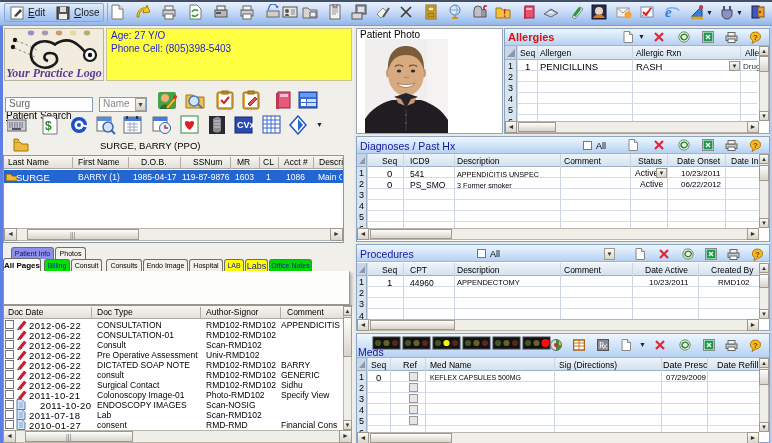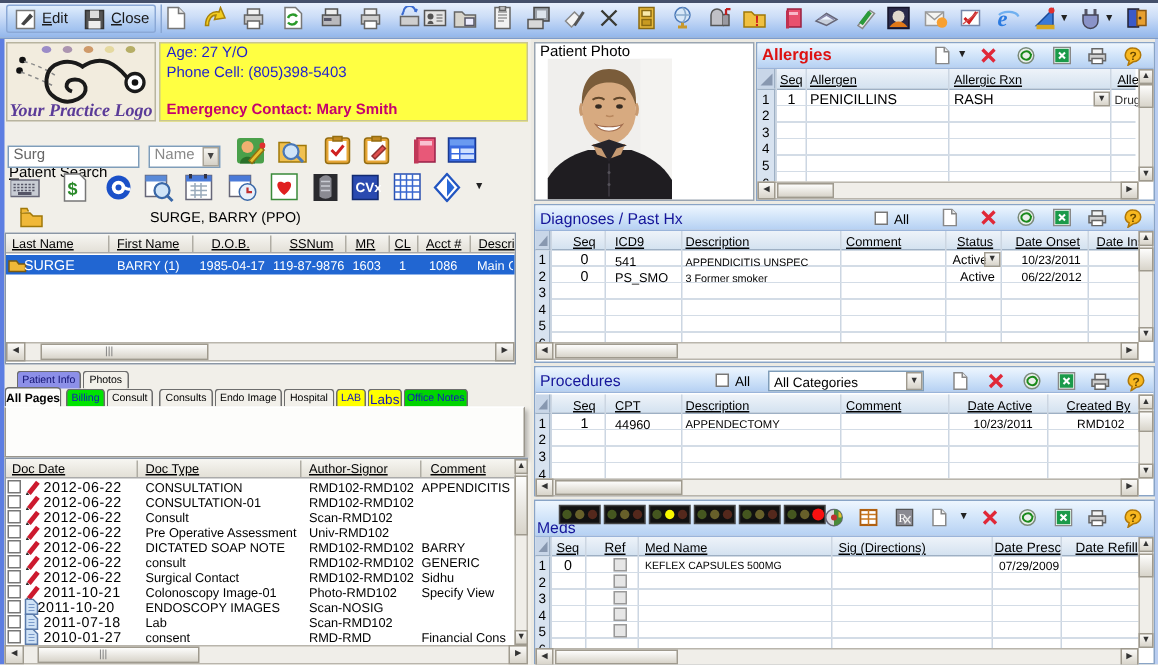--- a/index.html
+++ b/index.html
@@ -11,21 +11,21 @@
 .vline{position:absolute;width:1px;background:#ccd6e2;}
 .hrowlines{position:absolute;background:repeating-linear-gradient(to bottom,transparent 0,transparent 10px,#d3dce6 10px,#d3dce6 11px);}
 .rownumcol{position:absolute;background:#d8e3f0;border-right:1px solid #9eb0c4;}
 .sb{position:absolute;background:#f0eee9;border:1px solid #b9b5ac;}
 .sbthumb{position:absolute;background:linear-gradient(#fdfdfc,#d8d4ca);border:1px solid #9f9a8e;}
 .sbbtn{position:absolute;background:linear-gradient(#fbfaf8,#d8d4ca);border:1px solid #9f9a8e;font-size:7px;line-height:9px;text-align:center;color:#333;}
 .tbtxt{font-size:10px;color:#1a1a1a;top:7px;}
 .tab{position:absolute;border:1px solid #6d6d6d;border-bottom:none;border-radius:3px 3px 0 0;font-size:9px;text-align:center;background:#f2f0ea;white-space:nowrap;overflow:hidden;}
 .chk{position:absolute;width:9px;height:9px;background:#fff;border:1px solid #777;}
 .cell{position:absolute;font-size:9.5px;color:#000;white-space:nowrap;}
-.hcell{position:absolute;font-size:8.5px;color:#000;white-space:nowrap;text-decoration:underline;}
+.hcell{position:absolute;font-size:8.5px;color:#000;white-space:nowrap;}
 .tbi{position:absolute;top:4px;width:16px;height:16px;}
 .li{position:absolute;width:20px;height:20px;}
 </style></head>
 <body>
 <div id="stage">
 
 <div class="abs" style="left:0;top:0;width:772px;height:26px;background:linear-gradient(#e7f0fd 0%,#ccddf7 40%,#aac7f1 75%,#93b6ea 100%);border-top:2px solid #44506b;border-bottom:1px solid #7d9ccc;"></div>
 <div class="abs" style="left:4px;top:3px;width:100px;height:19px;background:linear-gradient(#e0eefd,#b9d2f4 55%,#9dbfee);border:1px solid #8aa8d6;border-radius:2px;"></div>
 <div class="abs" style="left:107px;top:3px;width:1px;height:19px;background:#89a7d4;"></div>
 <div class="abs tbtxt" style="left:28px;"><u>E</u>dit</div>
@@ -180,21 +180,20 @@
 <path d="M12 13 C20 15 28 19 34 23 M10 20 C18 23 25 26 31 29" stroke="#888" stroke-width="1" fill="none" stroke-dasharray="2.5 2.5"></path>
 <path d="M52 17 C42 10 28 13 27 25 C26 36 38 43 48 38 C56 34 54 25 46 25 C40 25 38 31 44 33" stroke="#1a1a1a" stroke-width="2.6" fill="none"></path>
 <path d="M50 17 C60 10 68 12 74 17 C78 20 80 23 82 25" stroke="#1a1a1a" stroke-width="2.6" fill="none"></path>
 <circle cx="86" cy="27" r="6" fill="#fff" stroke="#1a1a1a" stroke-width="2.2"></circle>
       <circle cx="86" cy="27" r="2.2" fill="#111"></circle>
 <text x="50" y="49" text-anchor="middle" font-size="12" font-weight="bold" font-style="italic" fill="#5b3b98" font-family="Liberation Serif">Your Practice Logo</text>
 </svg>
 <div class="abs" style="left:106px;top:28px;width:246px;height:53px;background:#ffff42;border:1px solid #c9c68f;"></div>
 <div class="abs ybline" style="left:111px;top:30px;">Age: 27 Y/O</div>
 <div class="abs ybline" style="left:111px;top:43px;">Phone Cell: (805)398-5403</div>
-<div class="abs" style="left:111px;top:68px;font-size:10px;font-weight:bold;color:#c4026e;">Emergency Contact: Mary Smith</div>
 
 <div class="abs t11" style="left:6px;top:86px;"><u>P</u>atient Search</div>
 <div class="abs" style="left:5px;top:97px;width:88px;height:15px;background:#fff;border:1px solid #7f9db9;font-size:10px;color:#666;padding:0 3px;">Surg</div>
 <div class="abs" style="left:99px;top:97px;width:48px;height:15px;background:#fff;border:1px solid #7f9db9;font-size:10px;color:#888;padding:0 3px;">Name</div>
 <div class="abs" style="left:135px;top:98px;width:11px;height:13px;background:linear-gradient(#f6f5f1,#d5d1c7);border:1px solid #a9a498;font-size:7px;text-align:center;line-height:12px;color:#444;">▼</div>
 <div class="abs" id="irow1" style="left:0;top:88px;width:354px;height:24px;">
 <svg class="li" style="left:157px;top:2px">
         <rect x="1" y="2" width="18" height="17" fill="#4aa04a" rx="2"></rect>
         <circle cx="8" cy="8" r="4" fill="#f0b070"></circle>
         <path d="M3 19 c0-6 10-6 10 0 z" fill="#2a702a"></path>
@@ -438,21 +437,21 @@
       </svg>
 <div class="cell" style="left:29px;letter-spacing:0.35px;top:390px;">2011-10-21</div>
 <div class="cell" style="left:97px;font-size:8.5px;top:390px;">Colonoscopy Image-01</div>
 <div class="cell" style="left:206px;font-size:8.5px;top:390px;">Photo-RMD102</div>
 <div class="cell" style="left:281px;font-size:8.5px;top:390px;">Specify View</div>
 <div class="chk" style="left:5px;top:400px;"></div>
 <svg class="abs" style="left:15px;top:399px" width="12" height="11">
         <path d="M2 0.5 h5 l3 3 v7 h-8 z" fill="#cfe2f6" stroke="#5a7aaa"></path>
         <path d="M4 4 h4 M4 6 h4 M4 8 h4" stroke="#7a9aca" stroke-width="0.8"></path>
       </svg>
-<div class="cell" style="left:25px;letter-spacing:0.35px;top:400px;">2011-10-20</div>
+<div class="cell" style="left:40px;letter-spacing:0.35px;top:400px;">2011-10-20</div>
 <div class="cell" style="left:97px;font-size:8.5px;top:400px;">ENDOSCOPY IMAGES</div>
 <div class="cell" style="left:206px;font-size:8.5px;top:400px;">Scan-NOSIG</div>
 <div class="chk" style="left:5px;top:410px;"></div>
 <svg class="abs" style="left:15px;top:409px" width="12" height="11">
         <path d="M2 0.5 h5 l3 3 v7 h-8 z" fill="#cfe2f6" stroke="#5a7aaa"></path>
         <path d="M4 4 h4 M4 6 h4 M4 8 h4" stroke="#7a9aca" stroke-width="0.8"></path>
       </svg>
 <div class="cell" style="left:29px;letter-spacing:0.35px;top:410px;">2011-07-18</div>
 <div class="cell" style="left:97px;font-size:8.5px;top:410px;">Lab</div>
 <div class="cell" style="left:206px;font-size:8.5px;top:410px;">Scan-RMD102</div>
@@ -642,21 +641,20 @@
       <div class="abs sbbtn" style="left:747px;top:228px;width:12px;height:12px;">►</div>
       <div class="abs sbthumb" style="left:370px;top:229px;width:82px;height:10px;"></div>
 </div>
 
 <div class="abs" id="procedures" style="left:0;top:0;width:772px;height:443px;">
 <div class="abs" style="left:356px;top:244px;width:414px;height:87px;background:#fff;border:1px solid #89a4c6;"></div>
 <div class="abs ptitle" style="left:357px;top:245px;width:412px;height:17px;"></div>
 <div class="abs" style="left:360px;top:248px;font-size:10.5px;color:#15159a;">Procedures</div>
 <div class="chk" style="left:477px;top:249px;"></div>
 <div class="abs" style="left:490px;top:249px;font-size:9px;">All</div>
-<div class="abs" style="left:512px;top:247px;width:104px;height:14px;background:#fff;border:1px solid #7f9db9;font-size:9px;padding:2px 3px;">All Categories</div>
 <div class="abs sbbtn" style="left:604px;top:248px;width:11px;height:12px;font-size:6px;line-height:11px;">▼</div>
 <svg class="abs" style="left:634px;top:248px" width="12" height="12">
         <path d="M2 0.5 h5.5 l3 3 v8 h-8.5 z" fill="#fff" stroke="#888"></path>
         <path d="M7.5 0.5 v3 h3" fill="#eee" stroke="#888"></path>
       </svg>
 <svg class="abs" style="left:658px;top:248px" width="12" height="12">
         <path d="M2 2 L10 10 M10 2 L2 10" stroke="#e02838" stroke-width="2.2"></path>
       </svg>
 <svg class="abs" style="left:682px;top:248px" width="12" height="12">
         <circle cx="6" cy="6" r="5.2" fill="#e9efe9" stroke="#7a8a7a"></circle>

